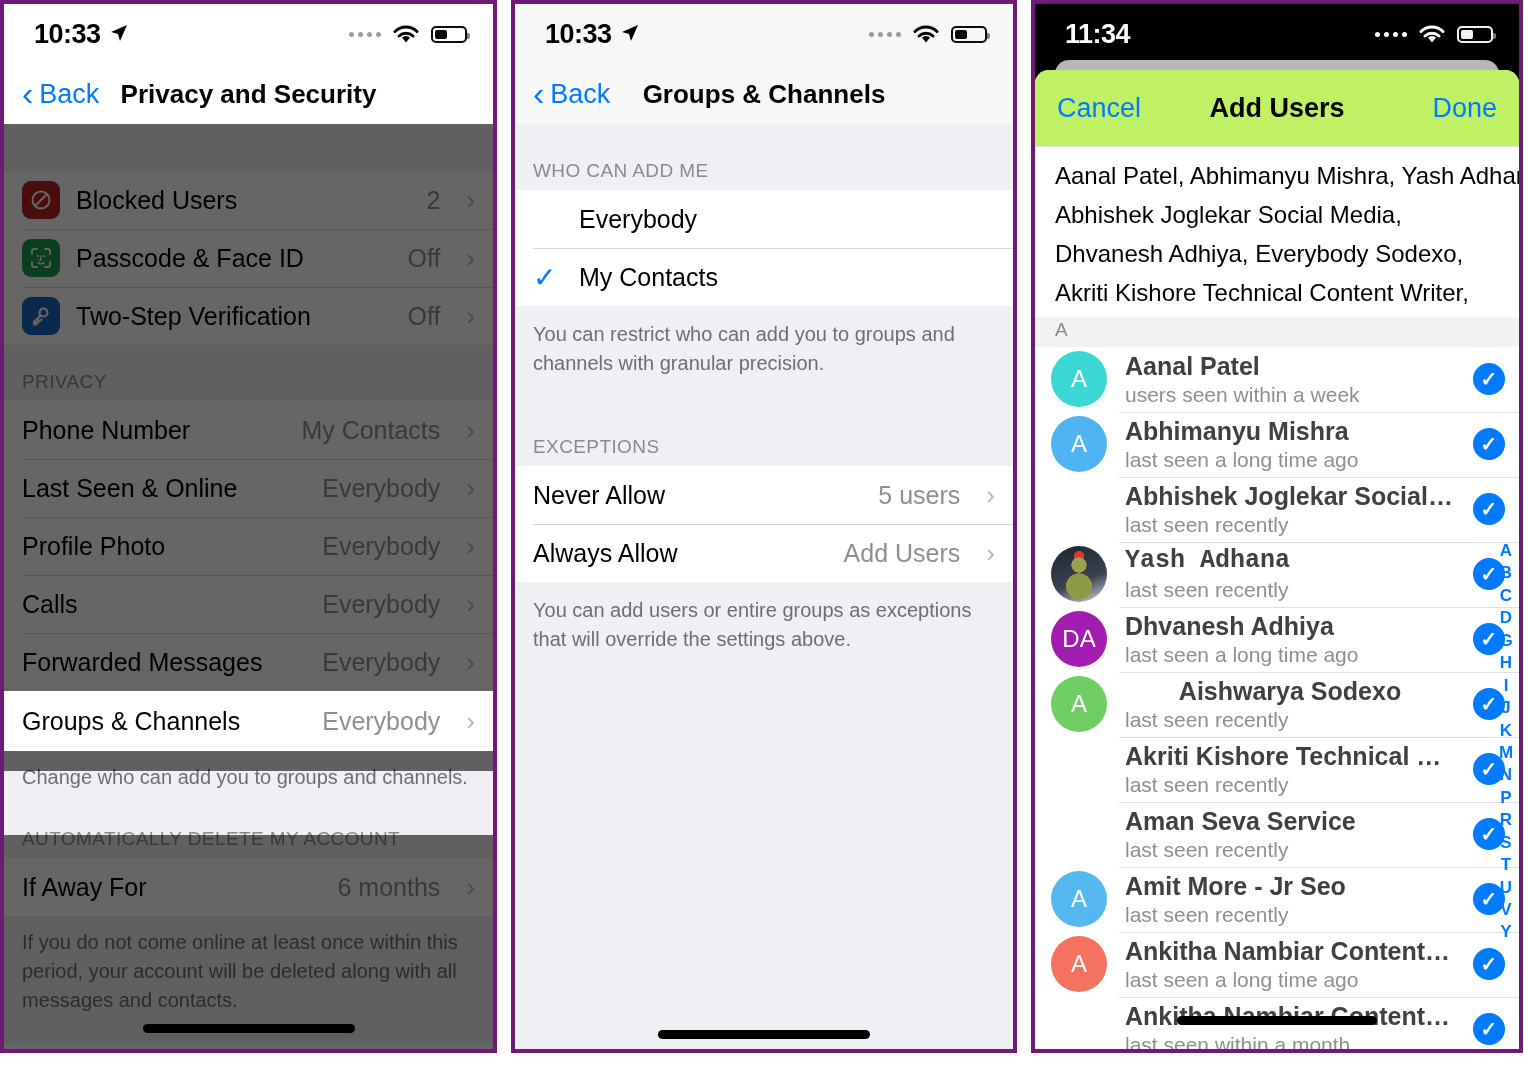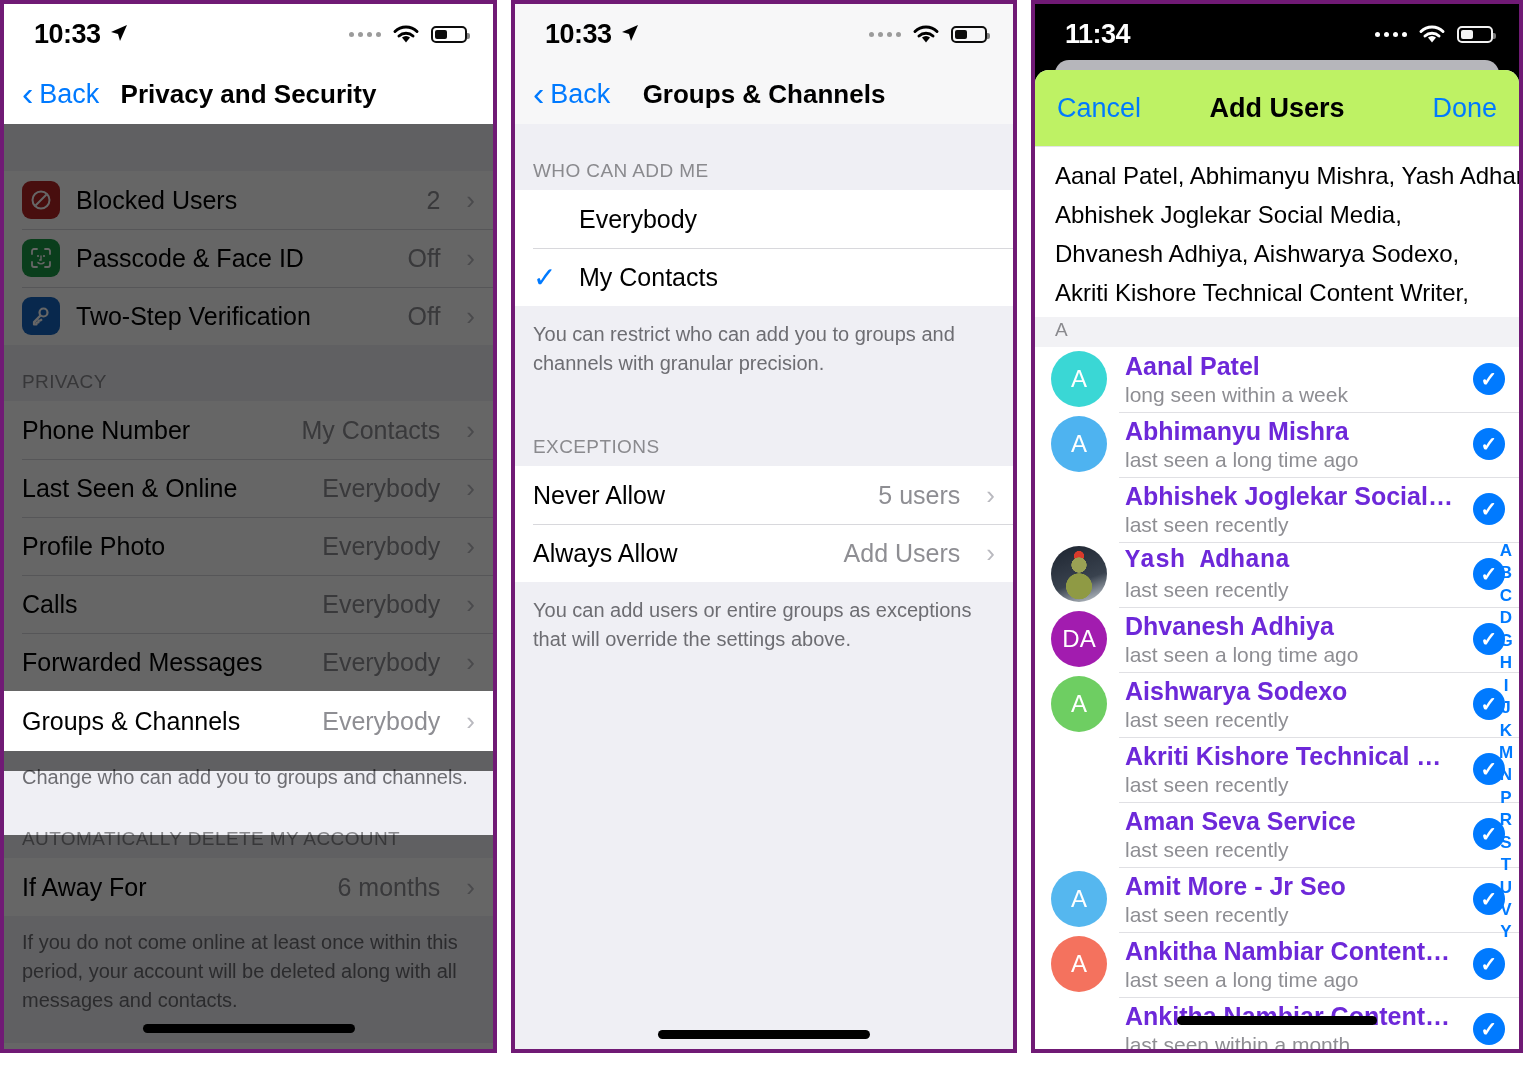--- a/index.html
+++ b/index.html
@@ -157,21 +157,21 @@
   .av.photo {
     background:#2b2b2b;
     background-image:
       radial-gradient(circle at 50% 72%, #8f9a44 0 26%, transparent 27%),
       radial-gradient(circle at 50% 34%, #9aa154 0 16%, transparent 17%),
       radial-gradient(circle at 50% 18%, #d93a2b 0 9%, transparent 10%),
       linear-gradient(160deg,#1d2430 0%, #39424e 60%, #cfd6dc 100%);
   }
   .cmeta { min-width:0; flex:1 1 auto; }
   .cname {
-    font-size:25px; font-weight:bold; color:#6d28d9; line-height:1.12;
+    font-size:25px; font-weight:bold; color:#404040; line-height:1.12;
     white-space:nowrap; overflow:hidden; text-overflow:ellipsis;
     max-width: 370px;
   }
   .cseen { font-size:21px; color:#8e8e93; margin-top:3px; }
   .tick {
     width:32px; height:32px; border-radius:50%; background:#007aff;
     flex:0 0 auto; margin-left:auto; display:flex; align-items:center; justify-content:center;
     color:#fff; font-size:20px; font-weight:bold;
   }
   .alpha-index {
@@ -439,35 +439,35 @@
     <div class="sheet">
       <div class="sheet-nav">
         <span class="btn">Cancel</span>
         <span class="title">Add Users</span>
         <span class="btn right">Done</span>
       </div>
 
       <div class="tokens">
         <div class="line">Aanal Patel,  Abhimanyu Mishra,  Yash Adhana,</div>
         <div class="line">Abhishek Joglekar Social Media,</div>
-        <div class="line">Dhvanesh Adhiya,  Aishwarya Sodexo,</div>
+        <div class="line">Dhvanesh Adhiya,  Everybody Sodexo,</div>
         <div class="line">Akriti Kishore Technical Content Writer,</div>
       </div>
 
       <div class="idx-head">A</div>
 
       <div class="contacts">
 
         <div class="crow">
           <span class="av" style="background:#3ad7d5;">
               <span>A</span>
             </span>
           <span class="cmeta">
             <span class="cname" style="display:block;">Aanal Patel</span>
-            <span class="cseen" style="display:block;">long seen within a week</span>
+            <span class="cseen" style="display:block;">users seen within a week</span>
           </span>
           <span class="tick">✓</span>
         </div>
 
         <div class="crow">
           <span class="av" style="background:#4eb3f0;">
               <span>A</span>
             </span>
           <span class="cmeta">
             <span class="cname" style="display:block;">Abhimanyu Mishra</span>
@@ -503,21 +503,21 @@
             <span class="cseen" style="display:block;">last seen a long time ago</span>
           </span>
           <span class="tick">✓</span>
         </div>
 
         <div class="crow">
           <span class="av" style="background:#6ece62;">
               <span>A</span>
             </span>
           <span class="cmeta">
-            <span class="cname" style="display:block;">Aishwarya Sodexo</span>
+            <span class="cname" style="display:block;text-align:center;">Aishwarya Sodexo</span>
             <span class="cseen" style="display:block;">last seen recently</span>
           </span>
           <span class="tick">✓</span>
         </div>
 
         <div class="crow">
           <span class="av blank"></span>
           <span class="cmeta">
             <span class="cname" style="display:block;max-width:392px;">Akriti Kishore Technical Conten…</span>
             <span class="cseen" style="display:block;">last seen recently</span>

